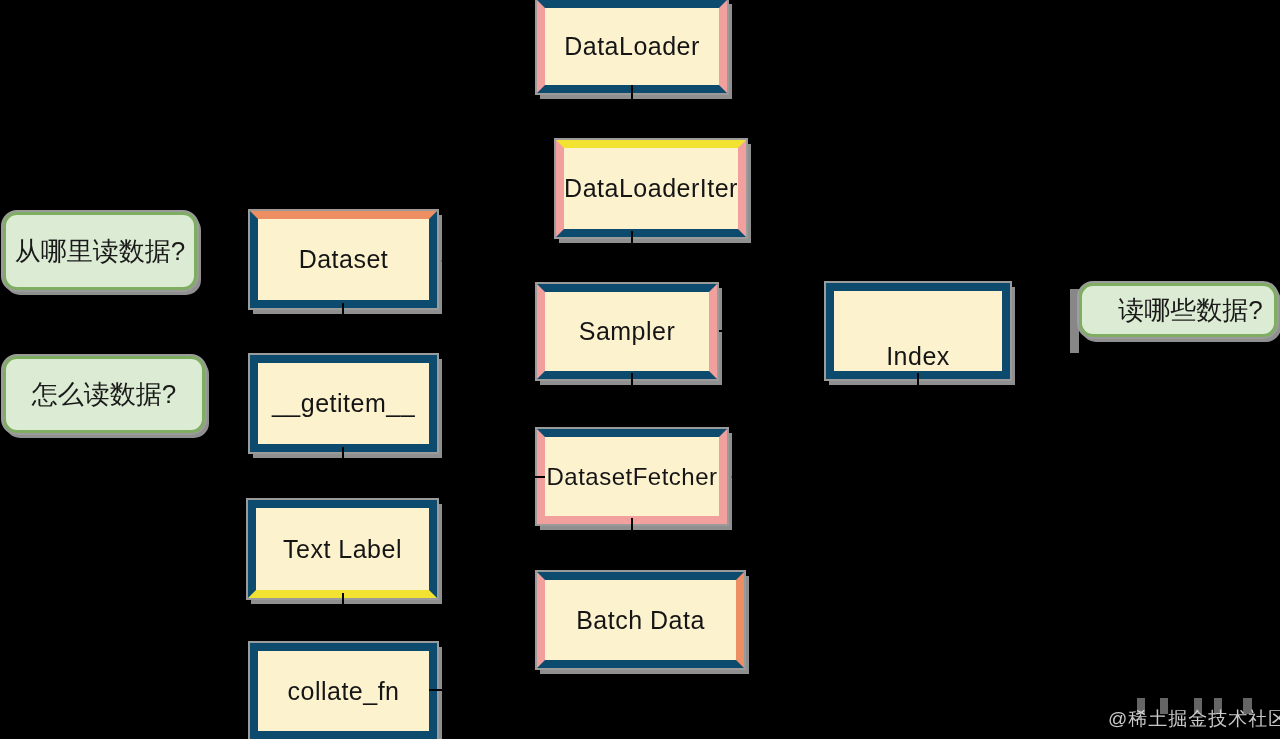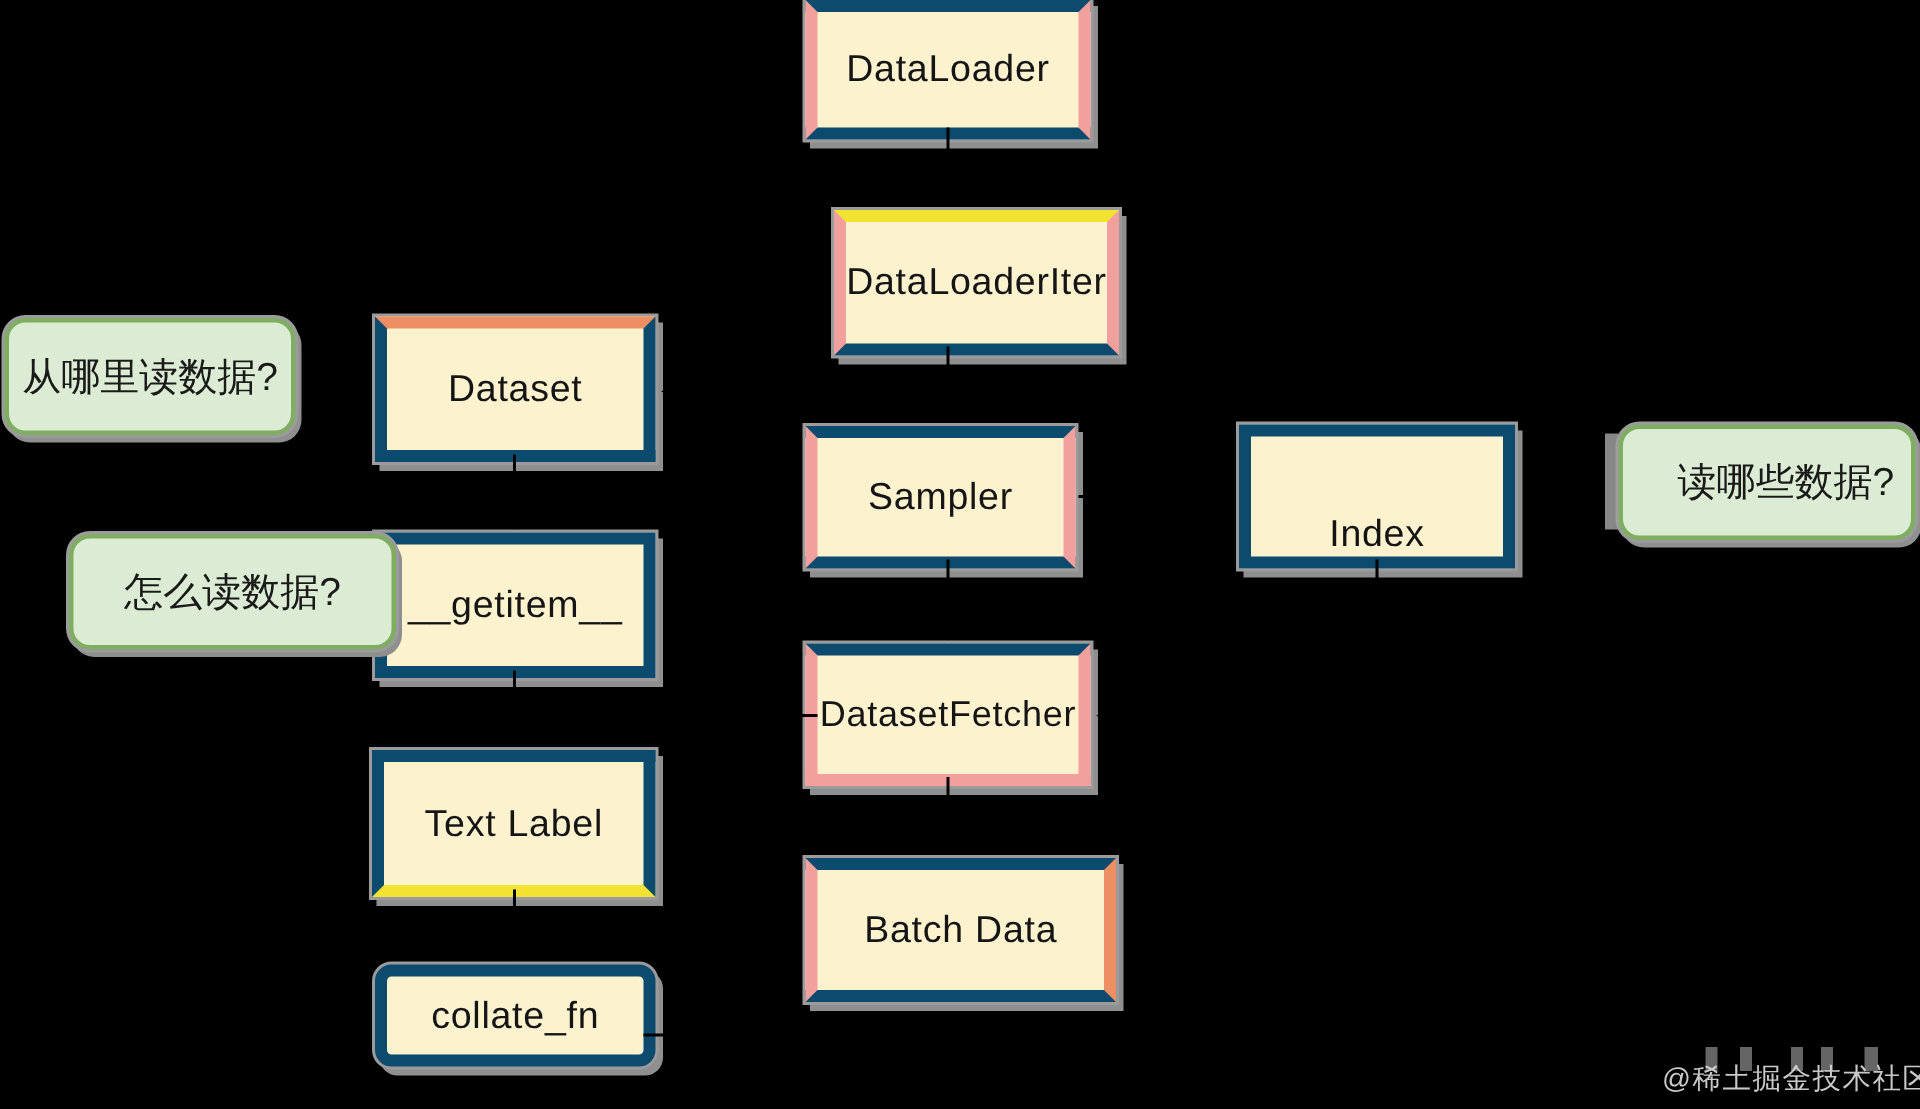--- a/index.html
+++ b/index.html
@@ -27,25 +27,25 @@
   }
   
   #n-dataloader{left:537px;top:0px;width:190px;height:93px;}
   #n-dataloaderiter{left:537px;top:140px;width:190px;height:97px;}
   #n-sampler{left:537px;top:284px;width:180px;height:95px;}
   #n-datasetfetcher{left:537px;top:429px;width:190px;height:95px;font-size:24px;}
   #n-batchdata{left:537px;top:572px;width:207px;height:96px;}
   #n-dataset{left:250px;top:211px;width:187px;height:97px;}
   #n-getitem{left:250px;top:355px;width:187px;height:97px;}
   #n-textlabel{left:248px;top:500px;width:189px;height:98px;}
-  #n-collatefn{left:250px;top:643px;width:187px;height:68px;border-radius:11px;}
+  #n-collatefn{left:250px;top:643px;width:187px;height:96px;}
   #n-index{left:826px;top:283px;width:184px;height:96px;align-items:flex-end;}
   #q-where{left:3px;top:212px;width:194px;height:78px;}
-  #q-how{left:3px;top:356px;width:218px;height:77px;margin-left:43px;}
-  #q-which{left:1079px;top:283px;width:198px;height:77px;padding-left:25px;}
+  #q-how{left:3px;top:356px;width:202px;height:77px;}
+  #q-which{left:1079px;top:283px;width:198px;height:54px;padding-left:25px;}
   .edge-layer{position:absolute;left:0;top:0;width:1280px;height:739px;z-index:5;pointer-events:none;}
   .edge{stroke:#000000;stroke-width:2;fill:none;}
   .artifact-bar{position:absolute;background:#9f9f9f;opacity:0.55;z-index:2;}
   #bar-left{left:1070px;top:289px;width:9px;height:64px;opacity:0.85;}
   .wm-bar{position:absolute;background:#a8a8a8;opacity:0.6;z-index:6;}
   .watermark{
     position:absolute;left:1108px;top:706px;z-index:7;
     color:#d9d9d9;font-size:19px;letter-spacing:1px;opacity:0.92;white-space:nowrap;
   }
 </style>

